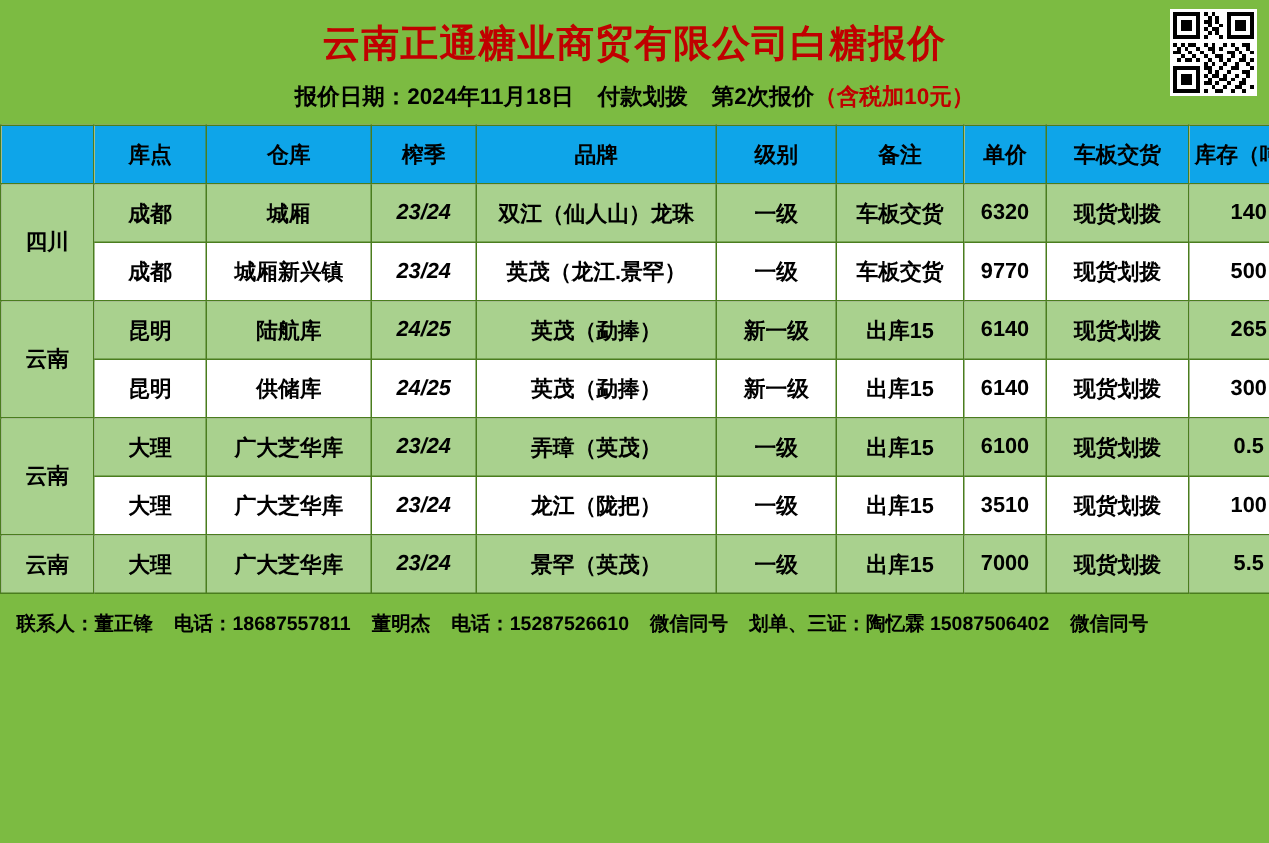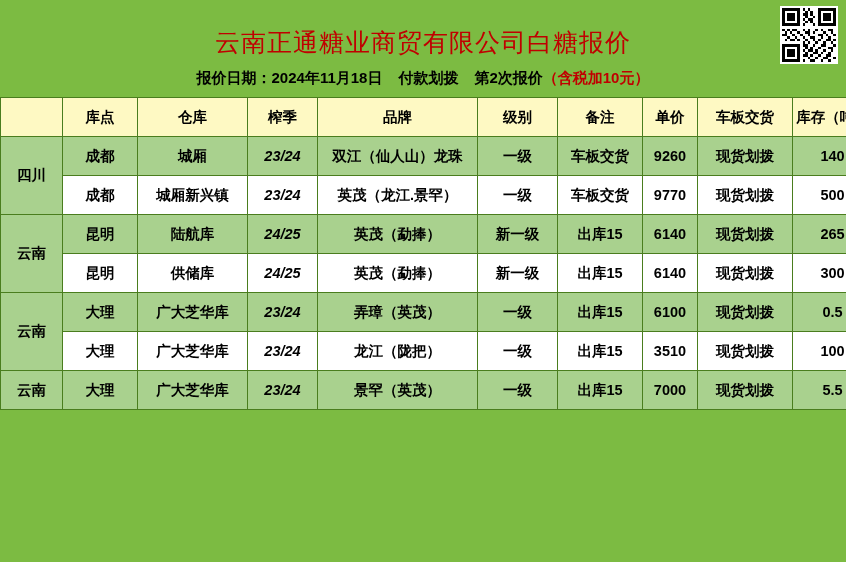--- a/index.html
+++ b/index.html
@@ -8,23 +8,23 @@
     background:#7cbb42;
     font-family:"Liberation Sans", sans-serif;
     overflow:hidden;
   }
   .page{position:relative;width:846px;height:562px;box-sizing:border-box;}
 
   
   .title{
     text-align:center;
     font-size:25px;
-    font-weight:normal;
+    font-weight:bold;
     color:#c00000;
-    padding-top:26px;
+    padding-top:12px;
     letter-spacing:1px;
   }
   .subtitle{
     text-align:center;
     font-size:15px;
     font-weight:bold;
     color:#000;
     padding-top:10px;
     padding-bottom:9px;
   }
@@ -52,21 +52,21 @@
     height:38px;
     font-size:14.5px;
     font-weight:bold;
     text-align:center;
     color:#000;
     padding:0 2px;
     overflow:hidden;
     white-space:nowrap;
   }
   thead td{
-    background:#fef9c3;
+    background:#0ea5e9;
     font-size:15px;
     height:34px;
   }
   td.prov{background:#a9d18e;}
   tr.green td{background:#a9d18e;}
   tr.white td{background:#ffffff;}
   td.season{color:#c00000;font-style:italic;}
 
   
   col.c0{width:62px;}
@@ -241,21 +241,21 @@
     </thead>
     <tbody>
         <tr class="green">
           <td class="prov" rowspan="2">四川</td>
           <td>成都</td>
           <td>城厢</td>
           <td class="season">23/24</td>
           <td>双江（仙人山）龙珠</td>
           <td>一级</td>
           <td>车板交货</td>
-          <td>9260</td>
+          <td>6320</td>
           <td>现货划拨</td>
           <td>140</td>
         </tr>
         <tr class="white">
           <td>成都</td>
           <td>城厢新兴镇</td>
           <td class="season">23/24</td>
           <td>英茂（龙江.景罕）</td>
           <td>一级</td>
           <td>车板交货</td>
@@ -318,15 +318,18 @@
           <td>一级</td>
           <td>出库15</td>
           <td>7000</td>
           <td>现货划拨</td>
           <td>5.5</td>
         </tr>
       </tbody>
   </table>
 
   <div class="footer">
+    <div class="row">
+      <span>联系人：董正锋</span><span class="fsep"></span><span>电话：18687557811</span><span class="fsep"></span><span>董明杰</span><span class="fsep"></span><span>电话：15287526610</span><span class="fsep"></span><span>微信同号</span><span class="fsep"></span><span>划单、三证：陶忆霖 15087506402</span><span class="fsep"></span><span>微信同号</span>
+    </div>
   </div>
 
 </div>
 
 </body></html>

